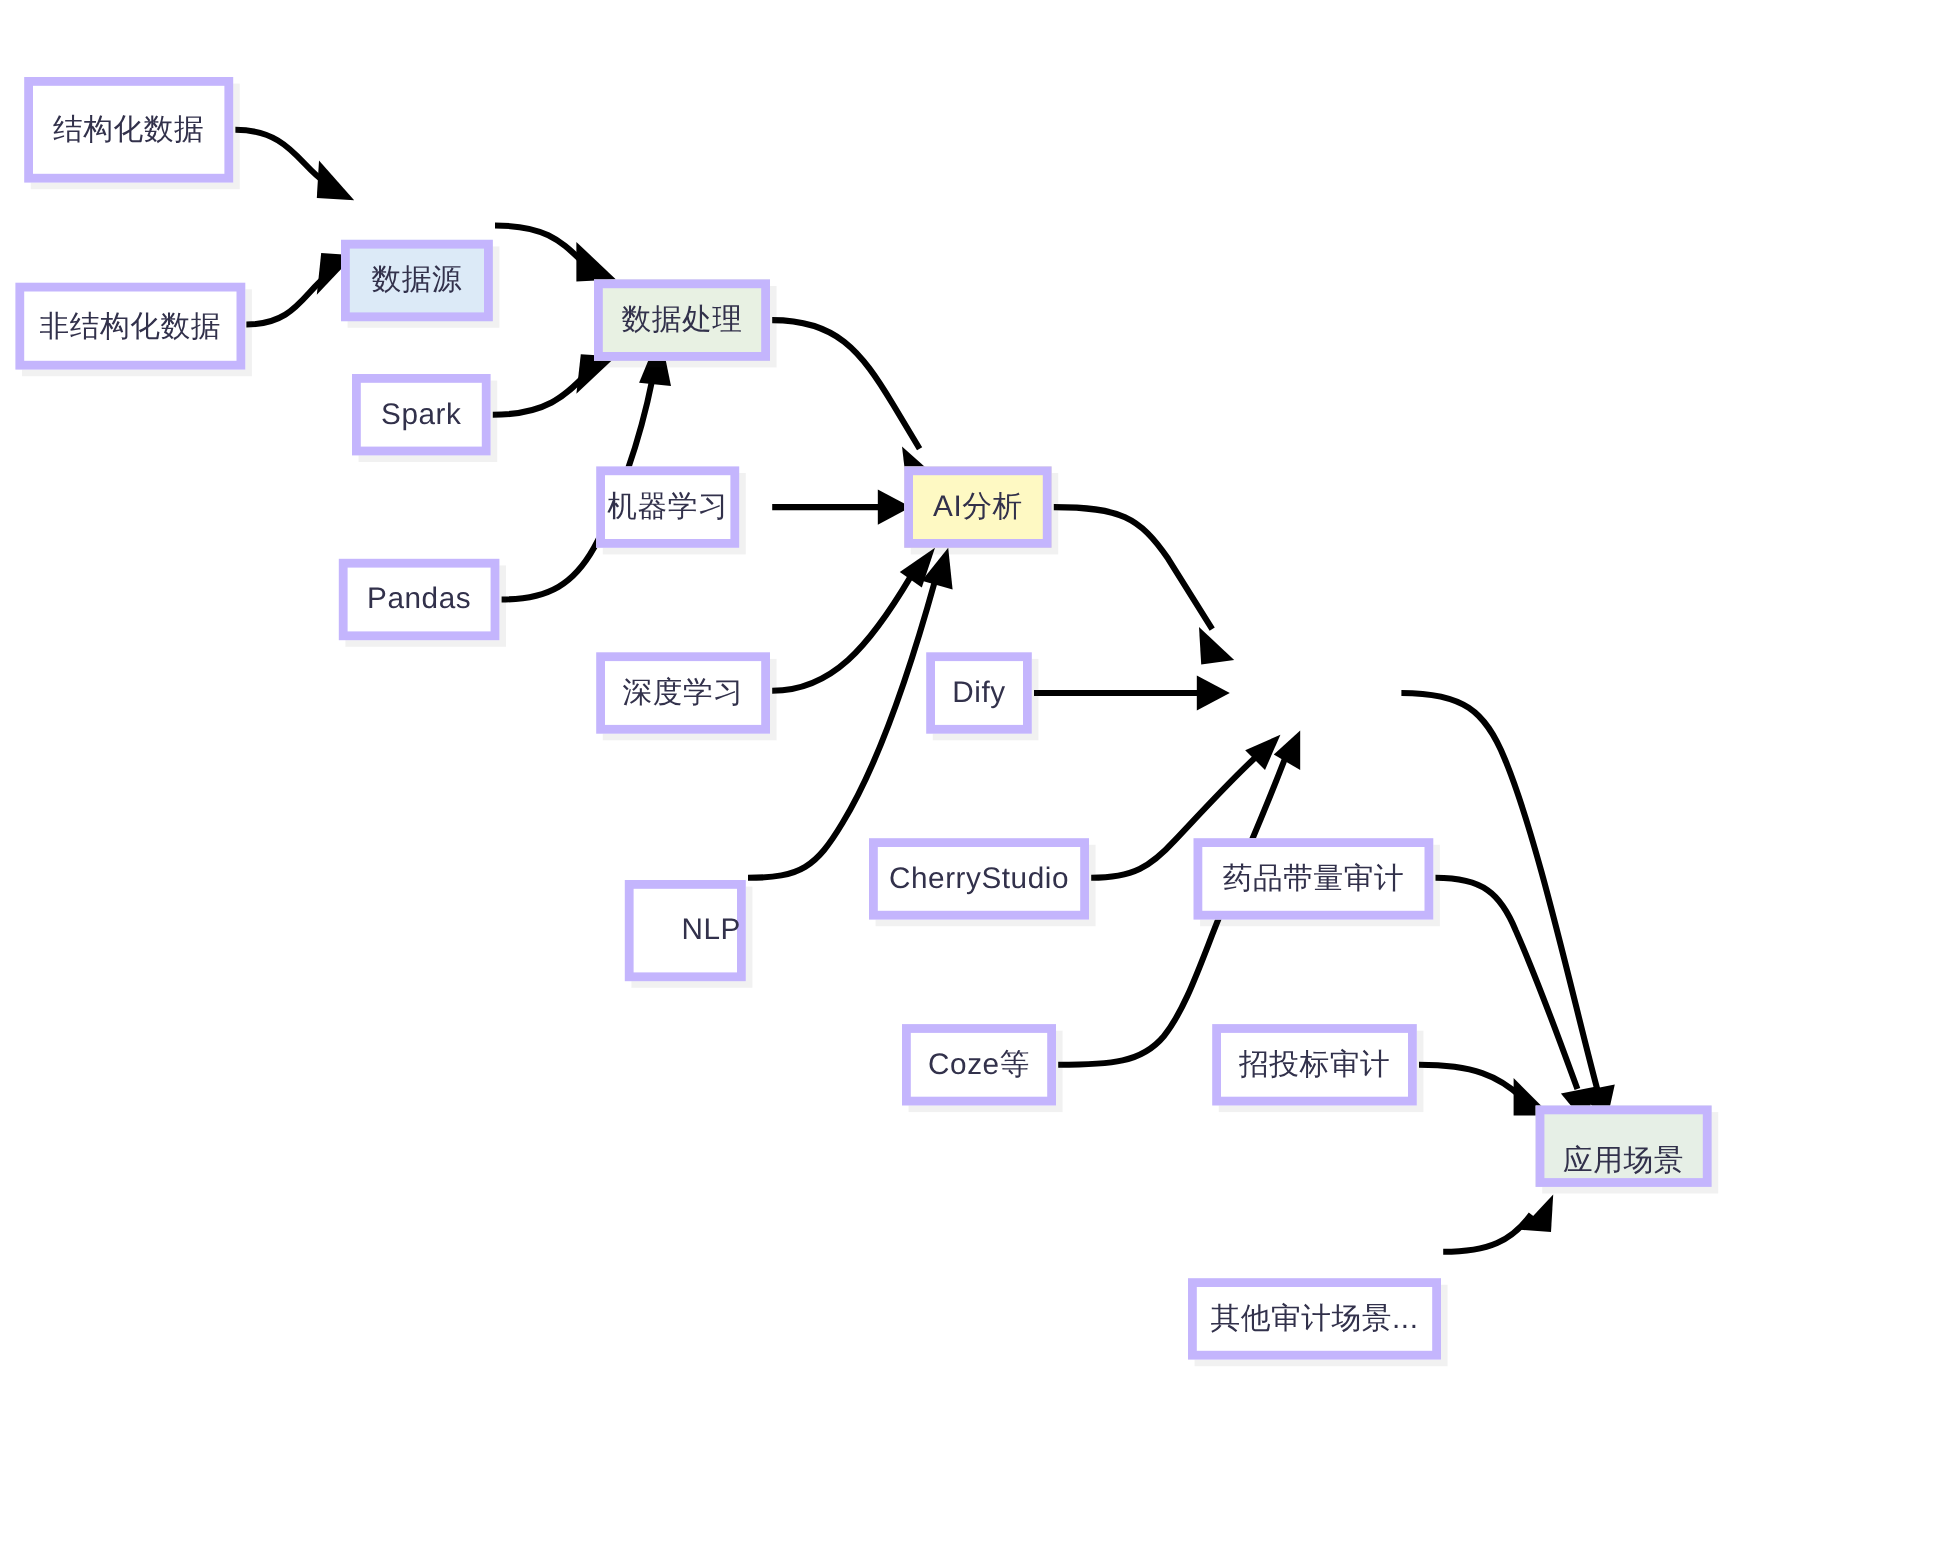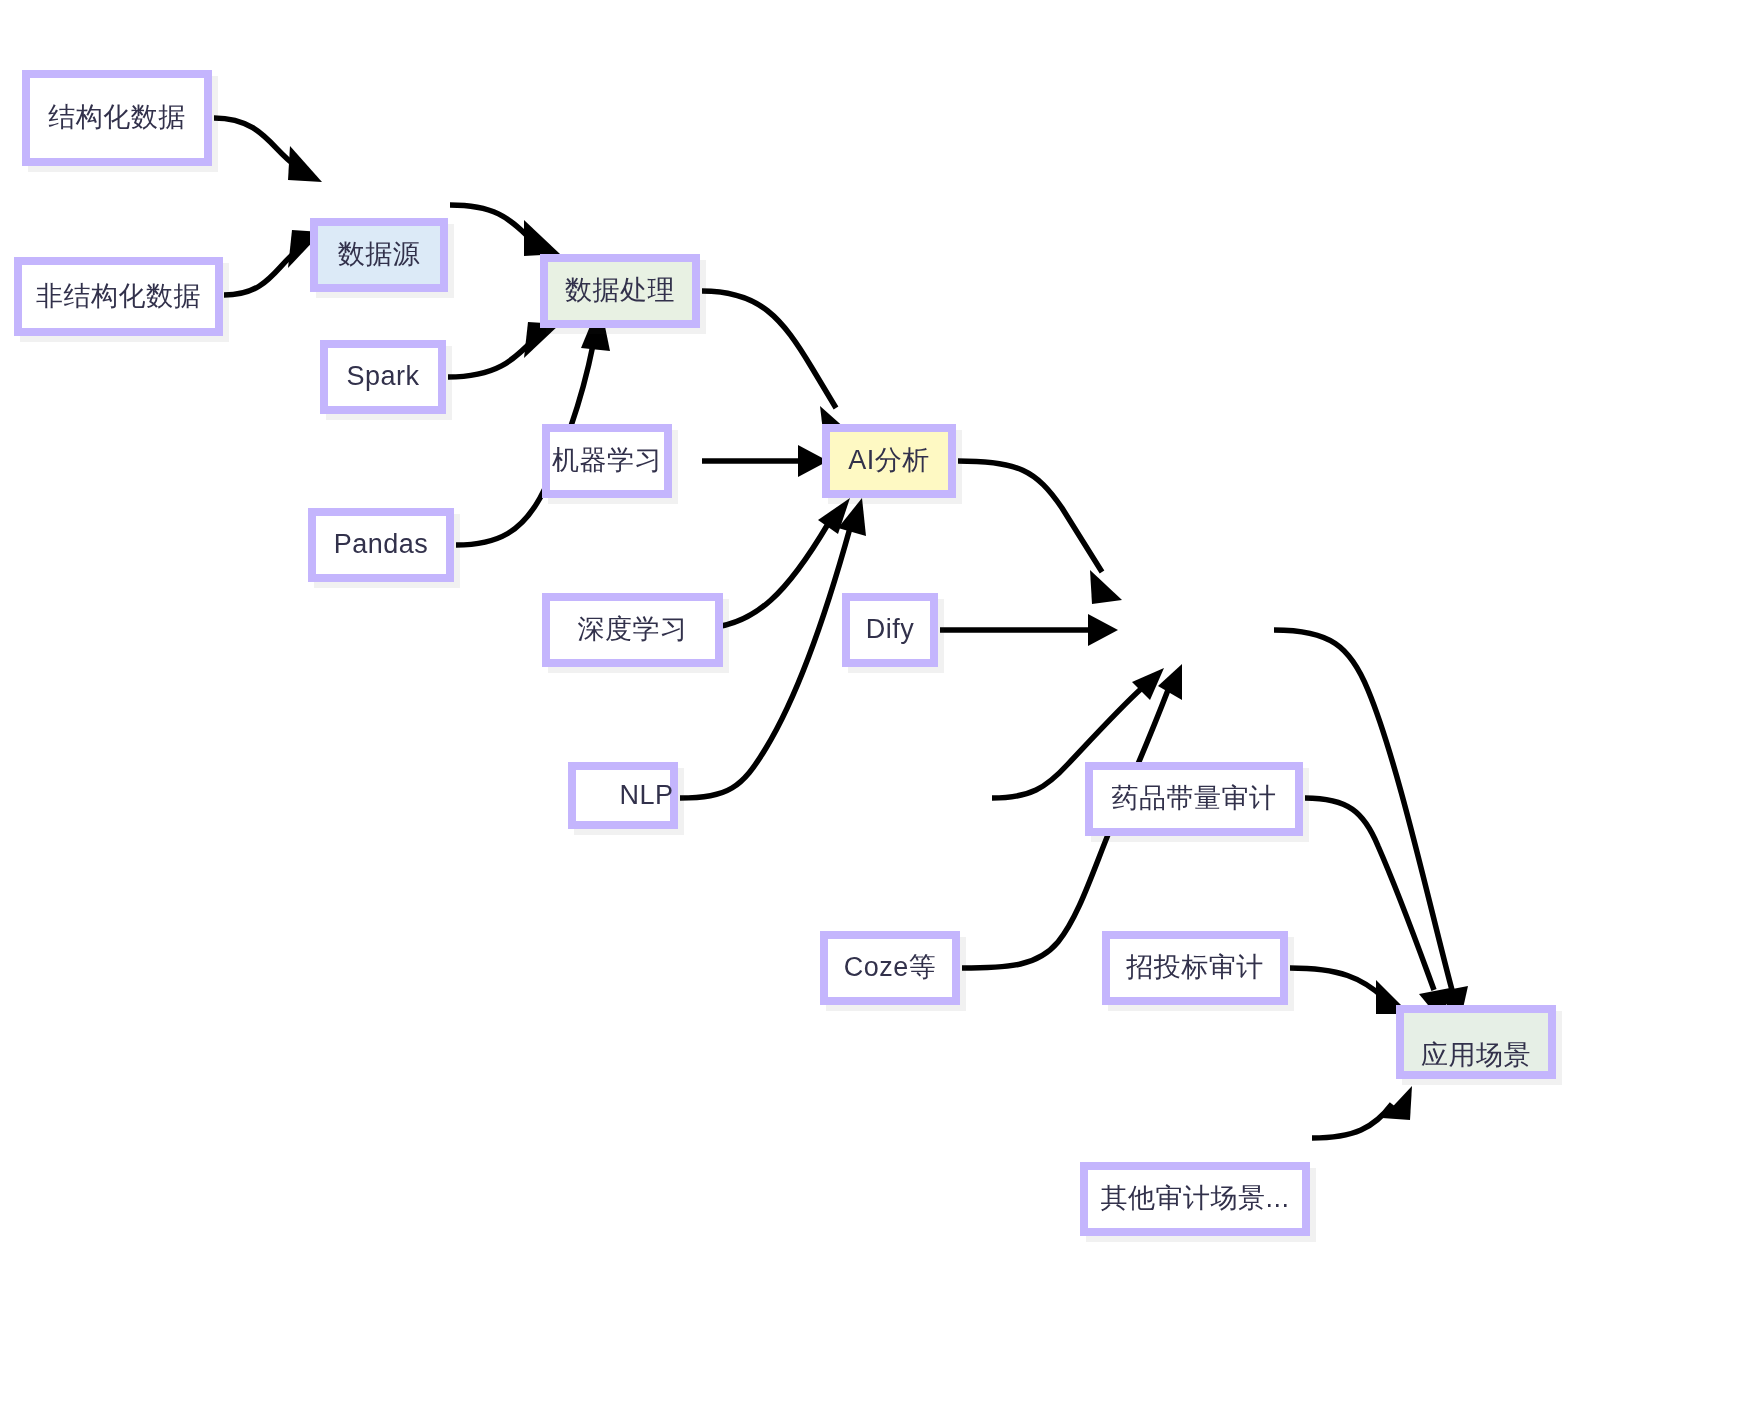--- a/index.html
+++ b/index.html
@@ -177,33 +177,36 @@
   </div>
 
   <div class="node" style="left:542px; top:424px; width:130px; height:74px;">
     <span>机器学习</span>
   </div>
 
   <div class="node fill-pink" style="left:822px; top:424px; width:134px; height:74px;">
     <span>AI分析</span>
   </div>
 
-  <div class="node" style="left:542px; top:593px; width:181px; height:74px;">
+  <div class="node" style="left:542px; top:593px; width:158px; height:74px;">
     <span>深度学习</span>
   </div>
 
   <div class="node" style="left:842px; top:593px; width:96px; height:74px;">
     <span>Dify</span>
   </div>
 
 
-  <div class="node" style="left:568px; top:762px; width:110px; height:67px;padding-left:47px;">
+  <div class="node" style="left:568px; top:800px; width:110px; height:92px;padding-left:47px;">
     <span>NLP</span>
   </div>
 
+  <div class="node" style="left:790px; top:762px; width:200px; height:74px;">
+    <span>CherryStudio</span>
+  </div>
 
   <div class="node" style="left:1085px; top:762px; width:218px; height:74px;">
     <span>药品带量审计</span>
   </div>
 
   <div class="node" style="left:820px; top:931px; width:140px; height:74px;">
     <span>Coze等</span>
   </div>
 
   <div class="node" style="left:1102px; top:931px; width:186px; height:74px;">

